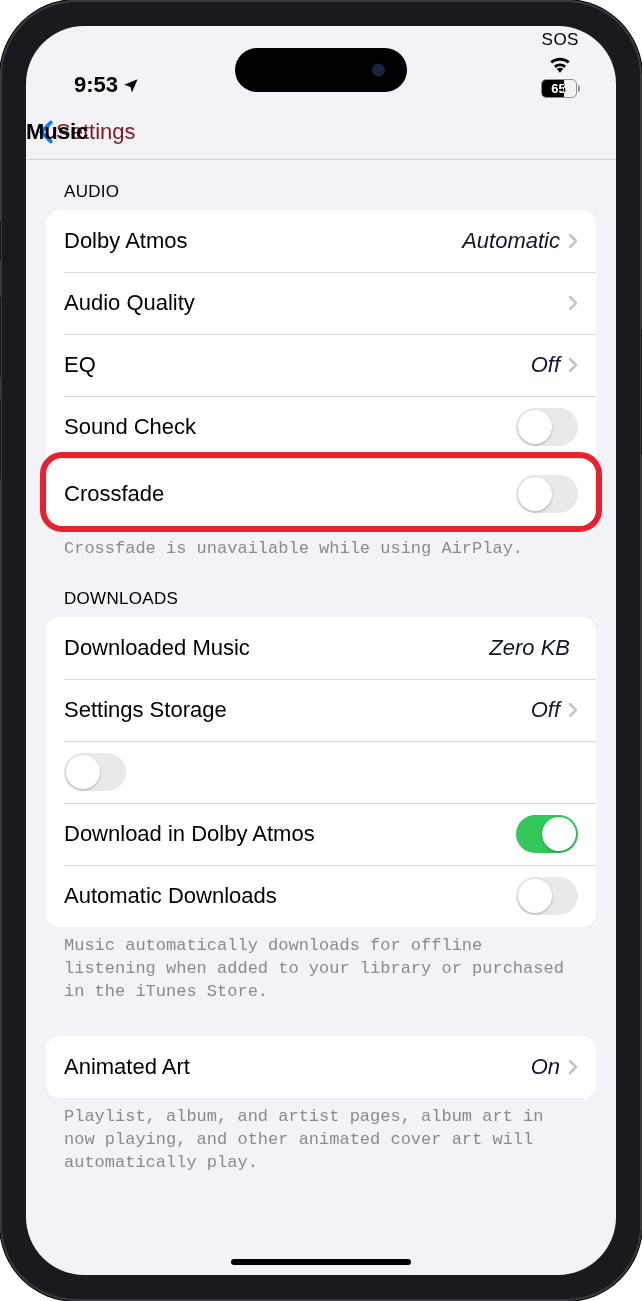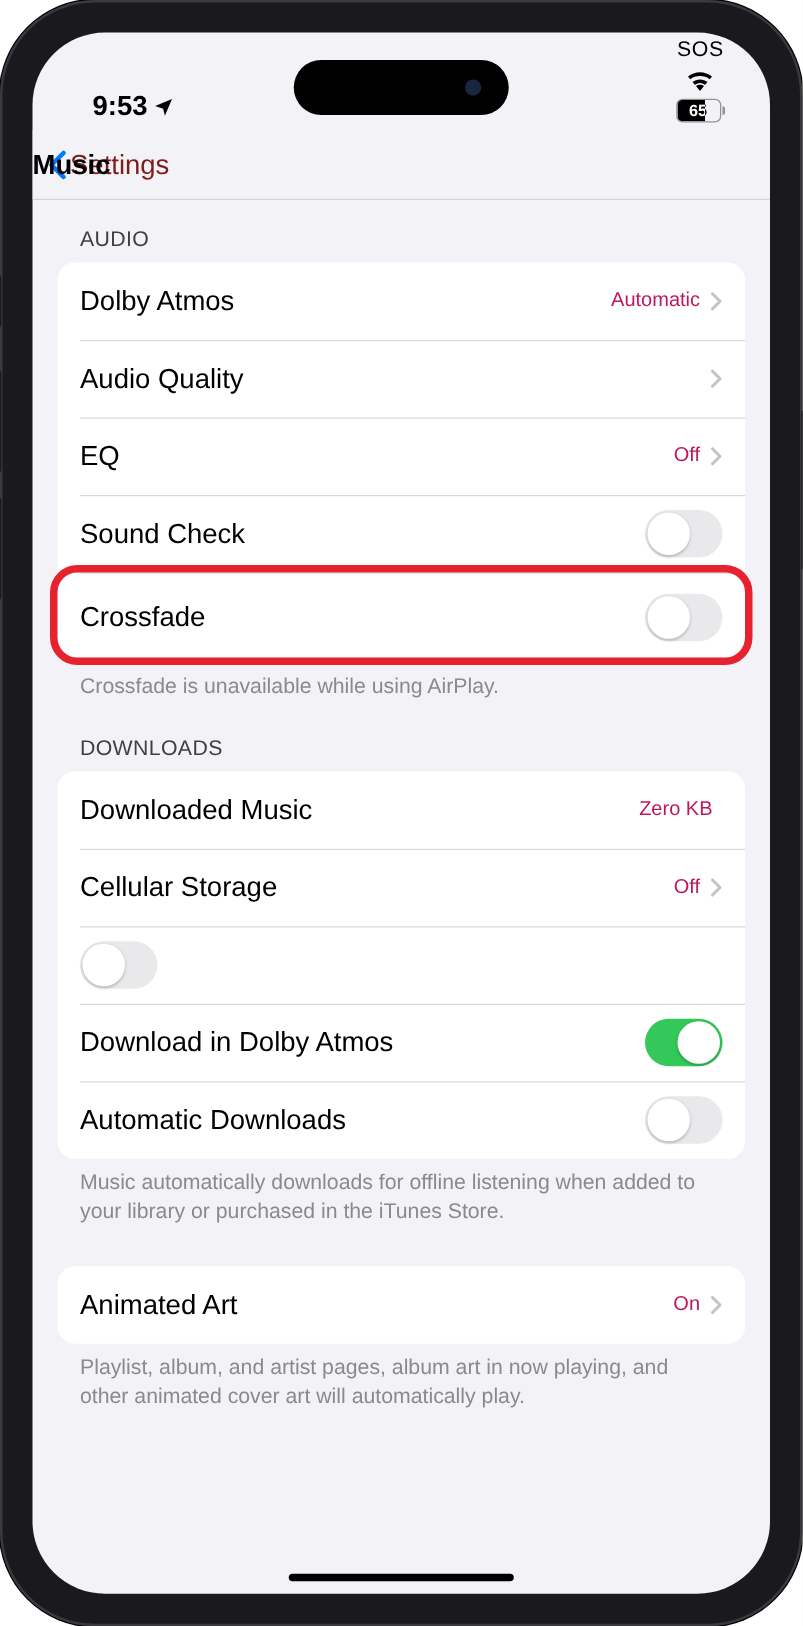--- a/index.html
+++ b/index.html
@@ -121,21 +121,21 @@
       color: #000;
       pointer-events: none;
     }
     .content {
       padding: 0 20px;
       overflow-y: auto;
       height: calc(100% - 134px);
     }
     .section-header {
       font-size: 17px;
-      color: #404040;
+      color: #000000;
       letter-spacing: 0.3px;
       padding: 28px 18px 8px 18px;
       text-transform: uppercase;
     }
     .section-header.first { padding-top: 22px; }
     .group {
       background: #fff;
       border-radius: 14px;
       overflow: visible;
       position: relative;
@@ -152,21 +152,21 @@
     .cell + .cell::before {
       content: "";
       position: absolute;
       top: 0;
       left: 18px;
       right: 0;
       height: 0.5px;
       background: rgba(0,0,0,0.15);
     }
     .cell-label { flex: 1; }
-    .cell-value { color: #be185d; font-size: 16px; margin-right: 8px; }
+    .cell-value { color: #0f172a; font-size: 22px; margin-right: 8px; font-style: italic; }
     .chevron svg { display: block; }
     .toggle {
       width: 62px;
       height: 38px;
       border-radius: 20px;
       background: #e9e9eb;
       position: relative;
       flex-shrink: 0;
     }
     .toggle.on { background: #34c759; }
@@ -179,20 +179,21 @@
       top: 2px;
       left: 2px;
       box-shadow: 0 1px 3px rgba(0,0,0,0.2), 0 2px 1px rgba(0,0,0,0.05);
     }
     .toggle.on .toggle-thumb { left: auto; right: 2px; }
     .footer-text {
       font-size: 17px;
       color: #8a8a8e;
       padding: 8px 18px 0 18px;
       line-height: 1.35;
+      font-family: Liberation Mono, monospace;
     }
     .highlight-ring {
       position: absolute;
       border: 6px solid #e8212f;
       border-radius: 22px;
       pointer-events: none;
       left: -6px;
       right: -6px;
       height: 80px;
       z-index: 50;
@@ -315,21 +316,21 @@
       </div>
       <div class="footer-text">Crossfade is unavailable while using AirPlay.</div>
 
       <div class="section-header">DOWNLOADS</div>
       <div class="group">
         <div class="cell">
           <span class="cell-label">Downloaded Music</span>
           <span class="cell-value">Zero KB</span>
         </div>
         <div class="cell">
-          <span class="cell-label">Cellular Storage</span>
+          <span class="cell-label">Settings Storage</span>
           <span class="cell-value">Off</span>
           <span class="chevron">
               <svg width="10" height="16" viewBox="0 0 10 16" fill="none" stroke="#c4c4c6" stroke-width="2.5" stroke-linecap="round" stroke-linejoin="round">
                 <polyline points="2,2 8,8 2,14"></polyline>
               </svg>
             </span>
         </div>
         <div class="cell">
           <div class="toggle">
               <div class="toggle-thumb"></div>

